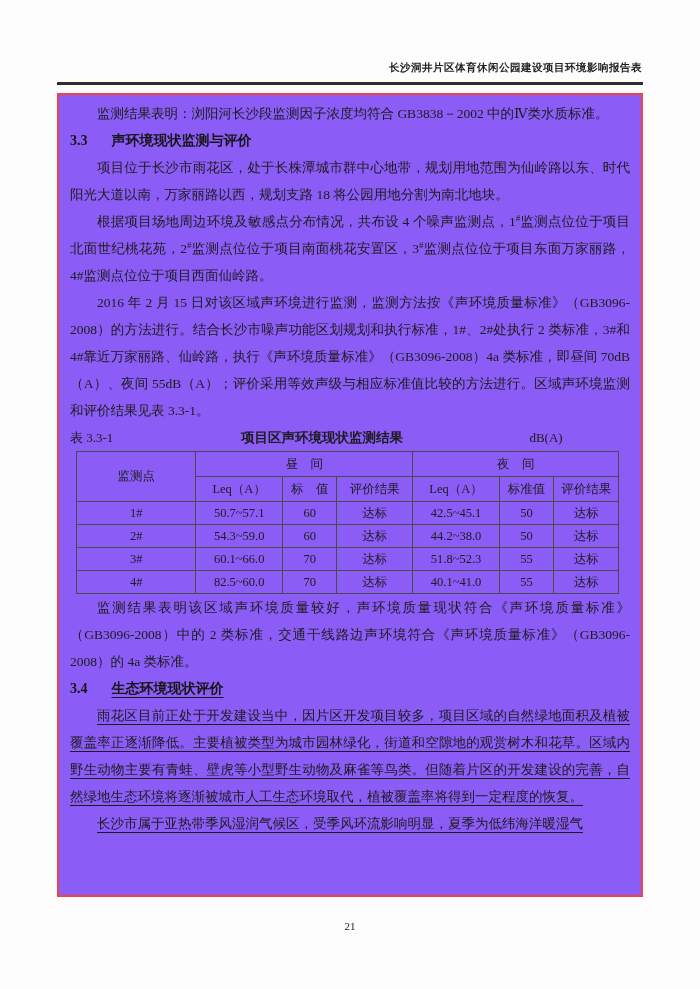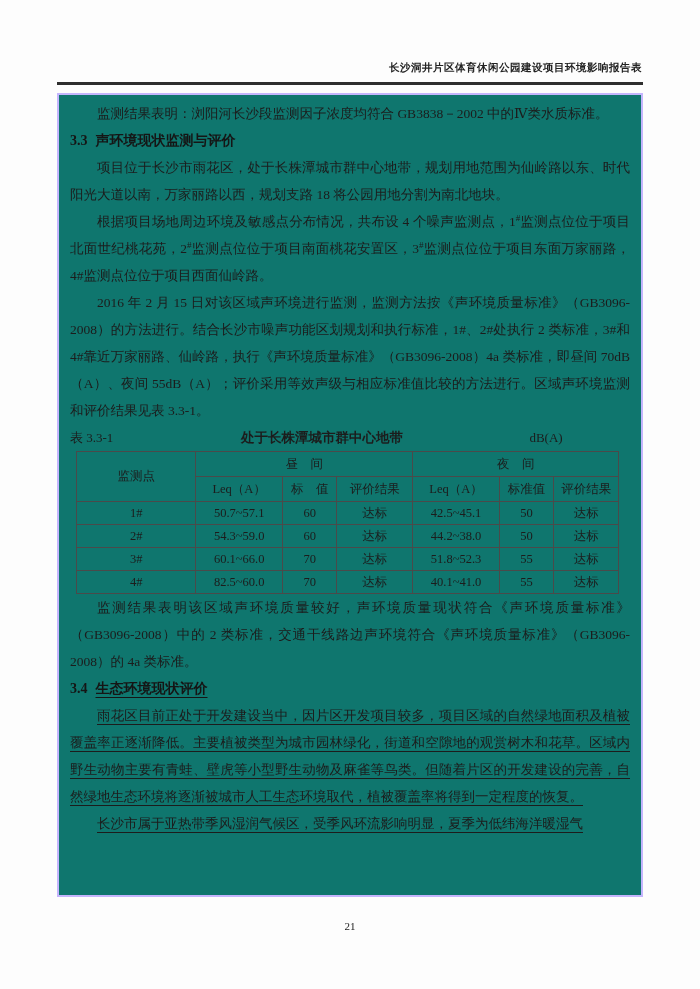--- a/index.html
+++ b/index.html
@@ -21,40 +21,40 @@
   }
   .header-rule {
     position:absolute; top:82px; left:57px; width:586px;
     height:2.5px; background:#2e2e2e;
   }
 
   
   .content-frame {
     position:absolute; top:93px; left:57px;
     width:586px; height:804px;
-    border:2px solid #c4b5fd;
+    border:2px solid #ef4444;
     box-sizing:border-box;
     padding:5px 11px 0 11px;
     overflow:hidden;
-    background:#0f766e;
+    background:#8b5cf6;
   }
 
   p.body-par {
     margin:0; font-size:13.5px; line-height:27px;
     text-align:justify; text-justify:inter-ideograph;
   }
   .indent { text-indent:2em; }
   .u { text-decoration:underline; text-underline-offset:4px; text-decoration-thickness:1px; }
 
   .sec-heading {
     margin:0; font-size:14px; line-height:27px; font-weight:bold;
     font-family:"Liberation Sans","DejaVu Sans",sans-serif;
     color:#151515;
   }
-  .sec-heading .num { margin-right:8px; font-family:"Liberation Serif",serif; font-weight:bold; }
+  .sec-heading .num { margin-right:24px; font-family:"Liberation Serif",serif; font-weight:bold; }
 
   sup.hash { font-size:9px; line-height:0; }
 
   
   .tbl-caption {
     display:flex; align-items:flex-end;
     font-size:13px; line-height:25px; margin-top:1px;
   }
   .tbl-caption .cap-label { width:20%; text-align:left; }
   .tbl-caption .cap-title {
@@ -98,21 +98,21 @@
     <h3 class="sec-heading"><span class="num">3.3</span><span>声环境现状监测与评价</span></h3>
 
     <p class="body-par indent">项目位于长沙市雨花区，处于长株潭城市群中心地带，规划用地范围为仙岭路以东、时代阳光大道以南，万家丽路以西，规划支路 18 将公园用地分割为南北地块。</p>
 
     <p class="body-par indent"><span>根据项目场地周边环境及敏感点分布情况，共布设 4 个噪声监测点，1</span><sup class="hash">#</sup><span>监测点位位于项目北面世纪桃花苑，2</span><sup class="hash">#</sup><span>监测点位位于项目南面桃花安置区，3</span><sup class="hash">#</sup><span>监测点位位于项目东面万家丽路，4#监测点位位于项目西面仙岭路。</span></p>
 
     <p class="body-par indent">2016 年 2 月 15 日对该区域声环境进行监测，监测方法按《声环境质量标准》（GB3096-2008）的方法进行。结合长沙市噪声功能区划规划和执行标准，1#、2#处执行 2 类标准，3#和 4#靠近万家丽路、仙岭路，执行《声环境质量标准》（GB3096-2008）4a 类标准，即昼间 70dB（A）、夜间 55dB（A）；评价采用等效声级与相应标准值比较的方法进行。区域声环境监测和评价结果见表 3.3-1。</p>
 
     <div class="tbl-caption">
       <span class="cap-label">表 3.3-1</span>
-      <span class="cap-title">处于长株潭城市群中心地带</span>
+      <span class="cap-title">项目区声环境现状监测结果</span>
       <span class="cap-unit">dB(A)</span>
     </div>
 
     <table class="noise">
       <colgroup>
         <col style="width:22%">
           <col style="width:16%">
           <col style="width:10%">
           <col style="width:14%">
           <col style="width:16%">

